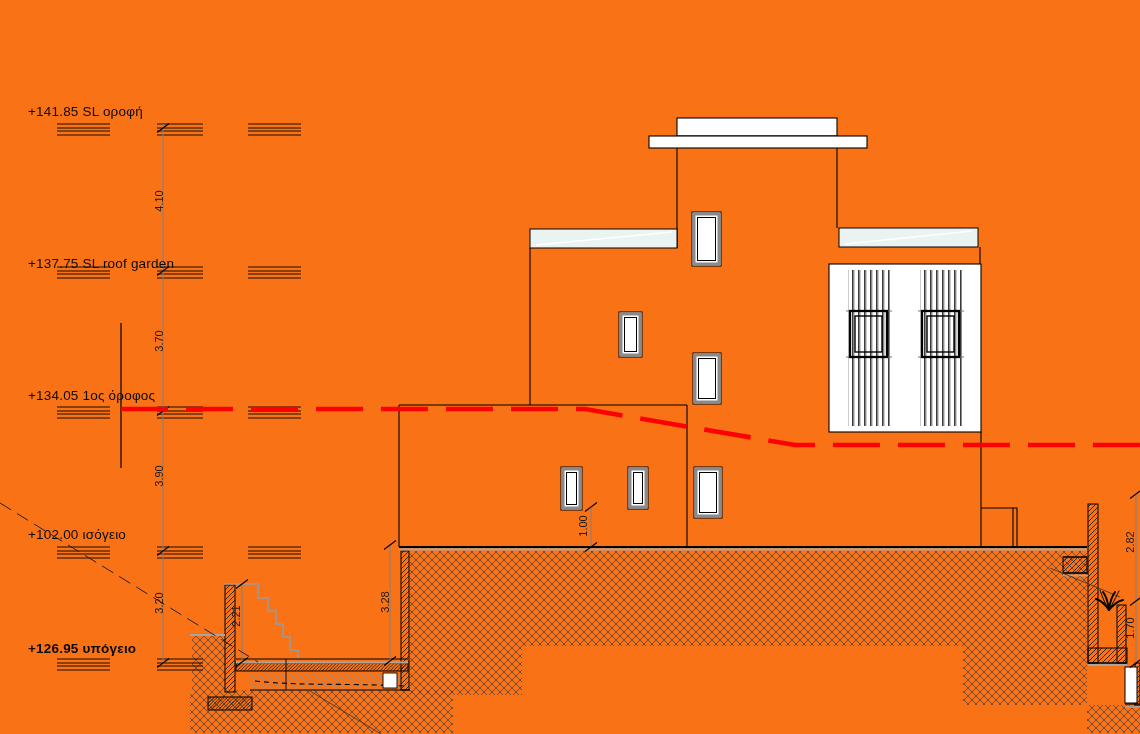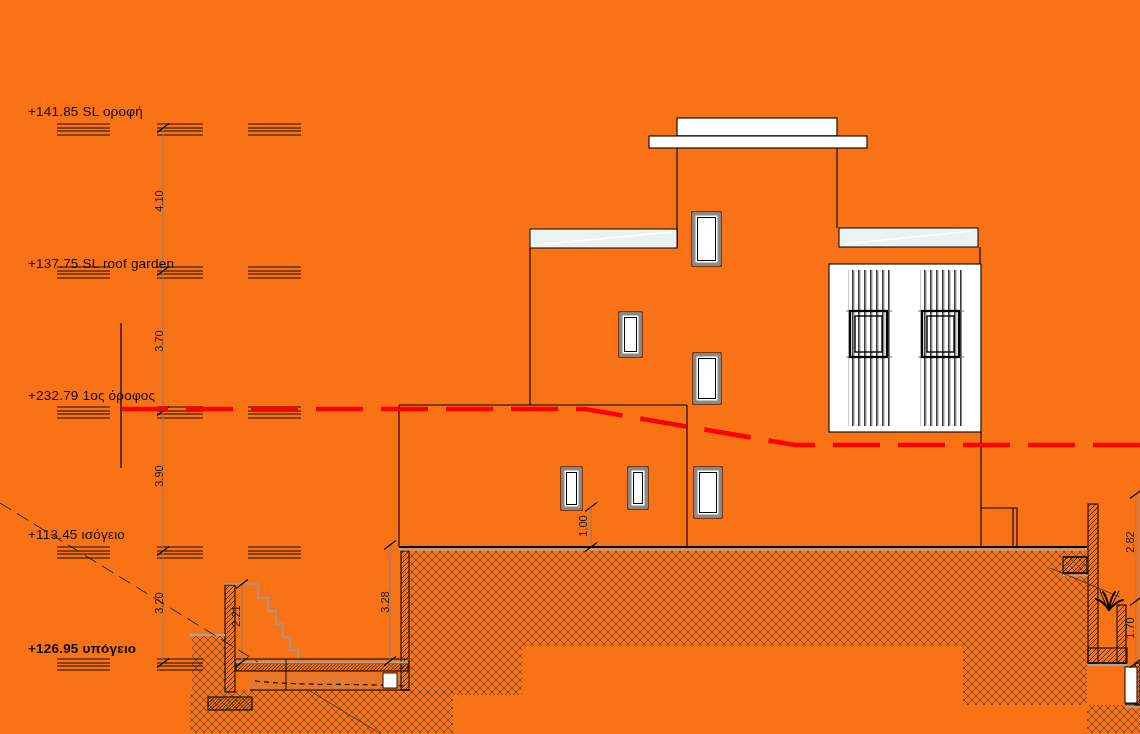--- a/index.html
+++ b/index.html
@@ -239,22 +239,22 @@
     <path d="M121,323 V468" stroke="#000" stroke-width="1.2"></path>
     <path d="M0,503 L258,662" stroke="#222" stroke-width="1" stroke-dasharray="13 7"></path>
     <path d="M310,691 L381,734" stroke="#333" stroke-width="0.8"></path>
   </g>
 
   <path d="M121,409 H585 L795,445 H1140" fill="none" stroke="#ff0000" stroke-width="4.6" stroke-dasharray="47 18"></path>
 </svg>
 
 <span class="lvl-label" style="left:28px;top:104px;">+141.85 SL οροφή</span>
 <span class="lvl-label" style="left:28px;top:256px;">+137.75 SL roof garden</span>
-<span class="lvl-label" style="left:28px;top:388px;">+232.79 1ος όροφος</span>
-<span class="lvl-label" style="left:28px;top:527px;">+113.45 ισόγειο</span>
+<span class="lvl-label" style="left:28px;top:388px;">+134.05 1ος όροφος</span>
+<span class="lvl-label" style="left:28px;top:527px;">+102.00 ισόγειο</span>
 <span class="lvl-label" style="left:28px;top:641px;font-weight:bold;">+126.95 υπόγειο</span>
 
 <span class="dim-label" style="left:159px;top:201px;">4.10</span>
 <span class="dim-label" style="left:159px;top:341px;">3.70</span>
 <span class="dim-label" style="left:159px;top:476px;">3.90</span>
 <span class="dim-label" style="left:159px;top:603px;">3.20</span>
 <span class="dim-label" style="left:236px;top:616px;">2.21</span>
 <span class="dim-label" style="left:385px;top:602px;">3.28</span>
 <span class="dim-label" style="left:583px;top:526px;">1.00</span>
 <span class="dim-label" style="left:1130px;top:542px;">2.82</span>

